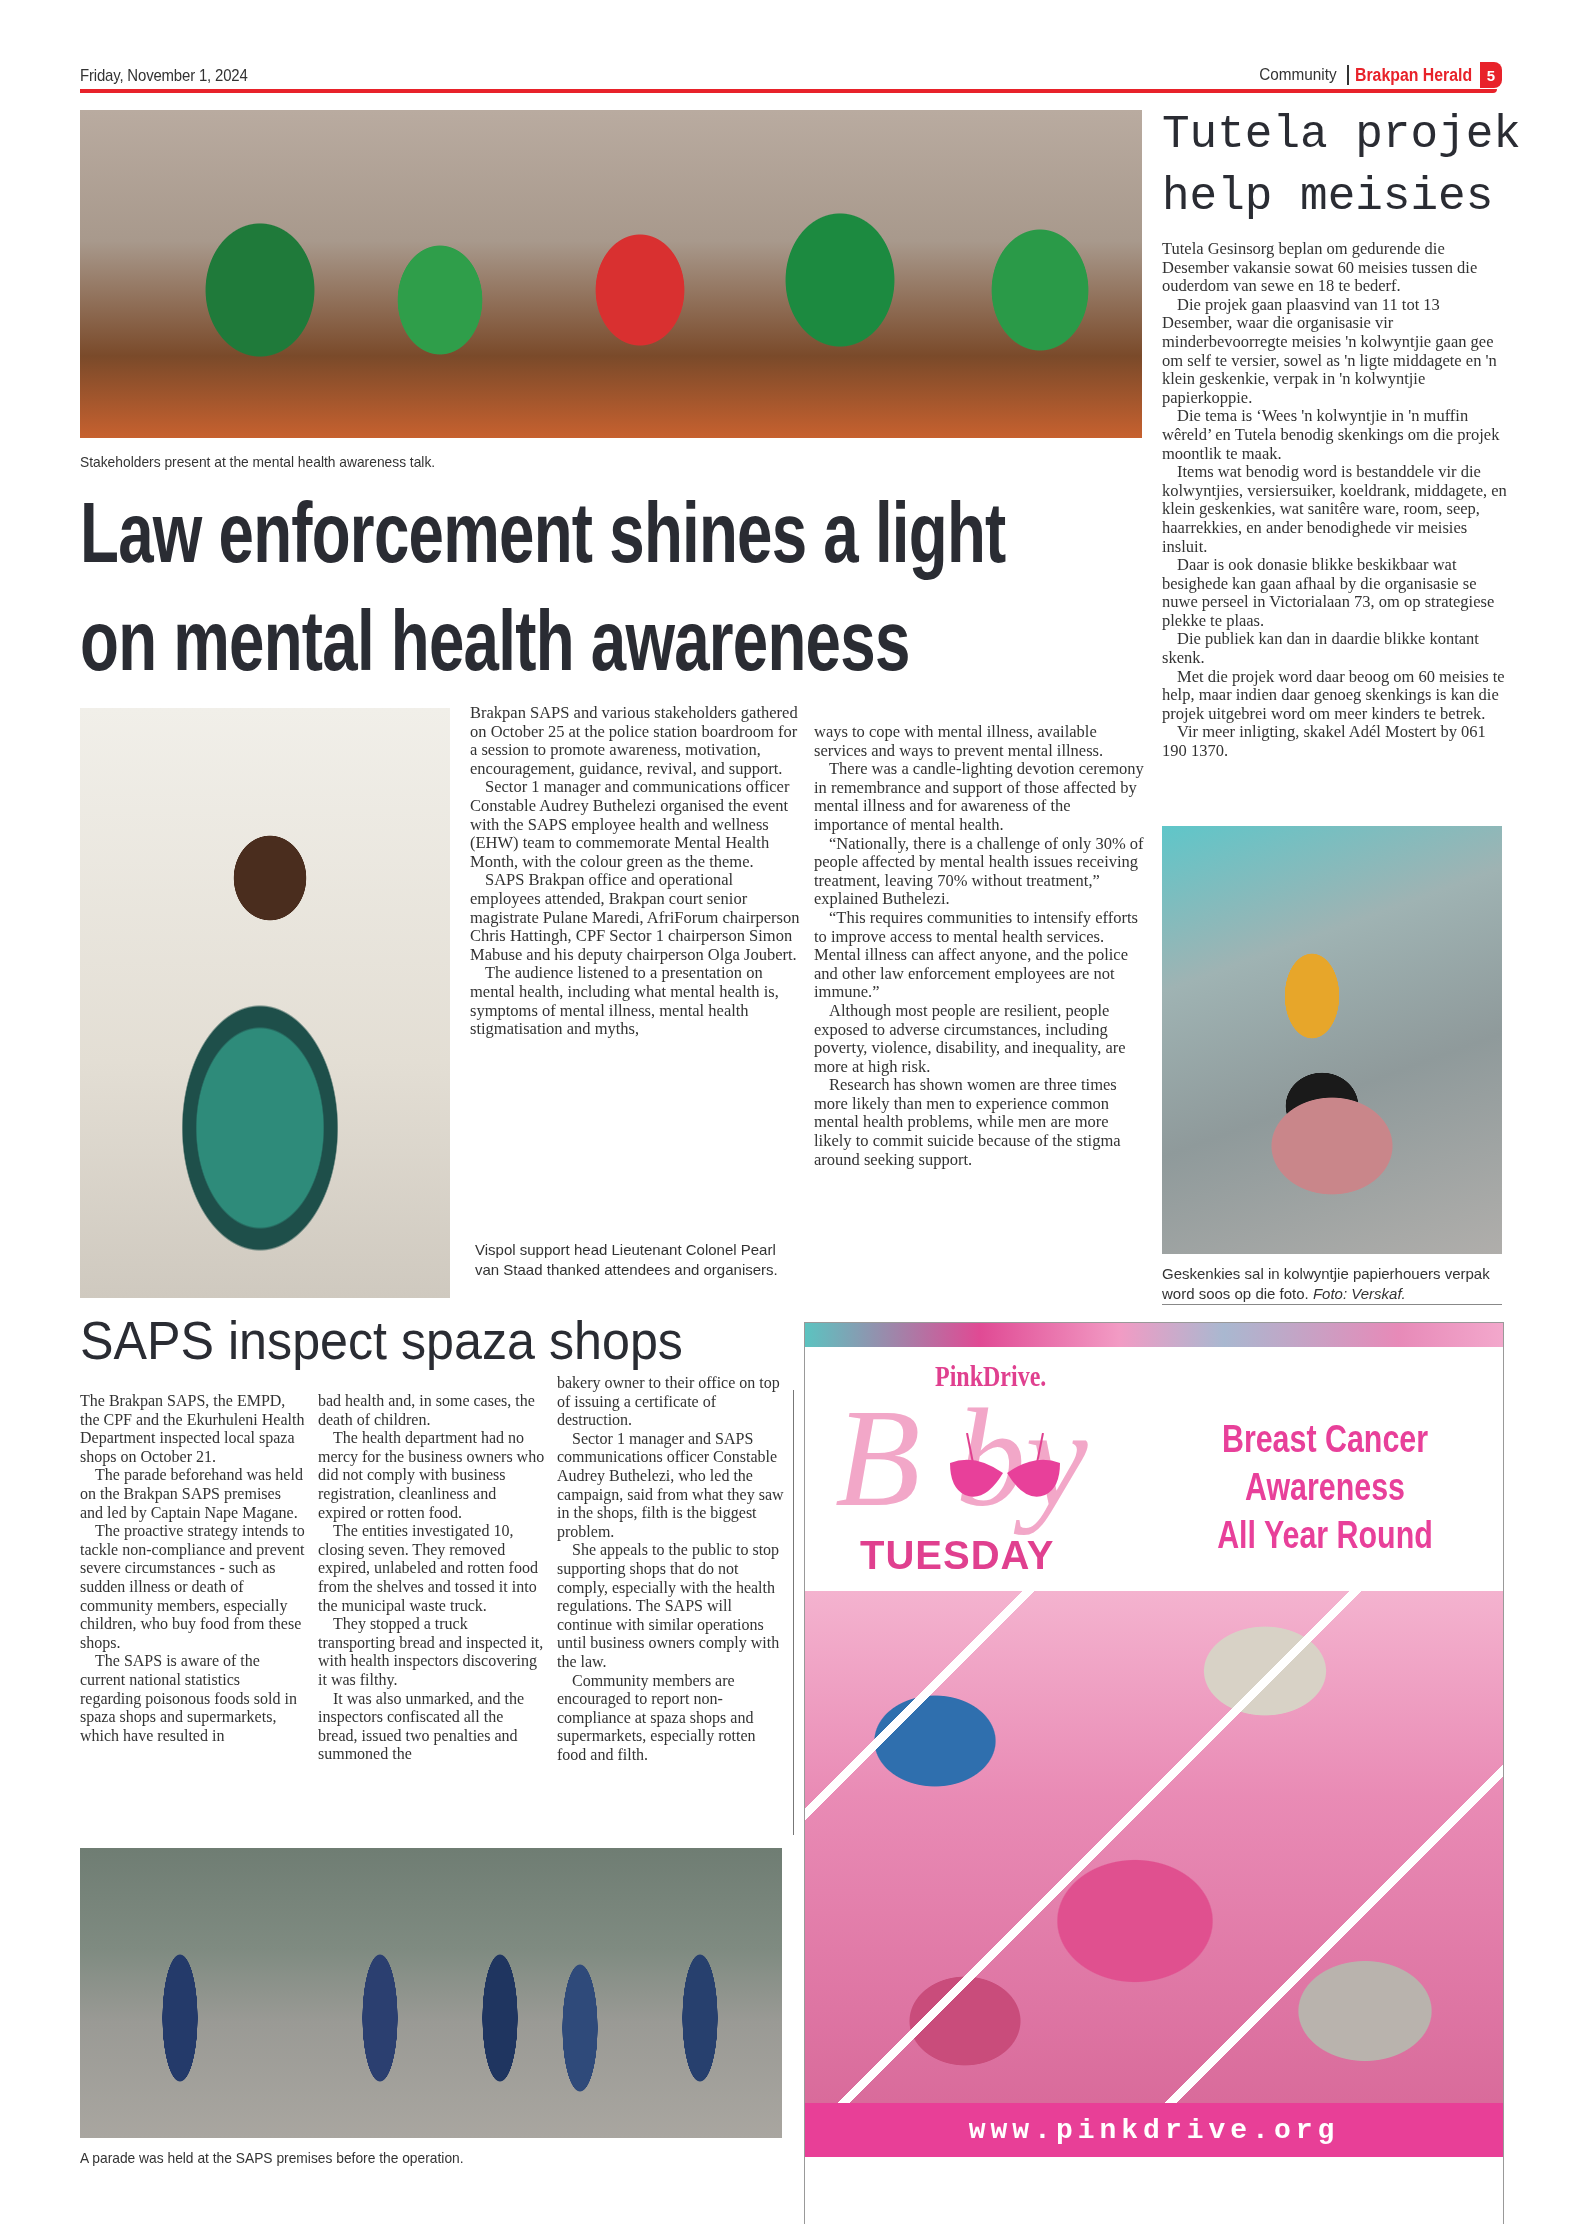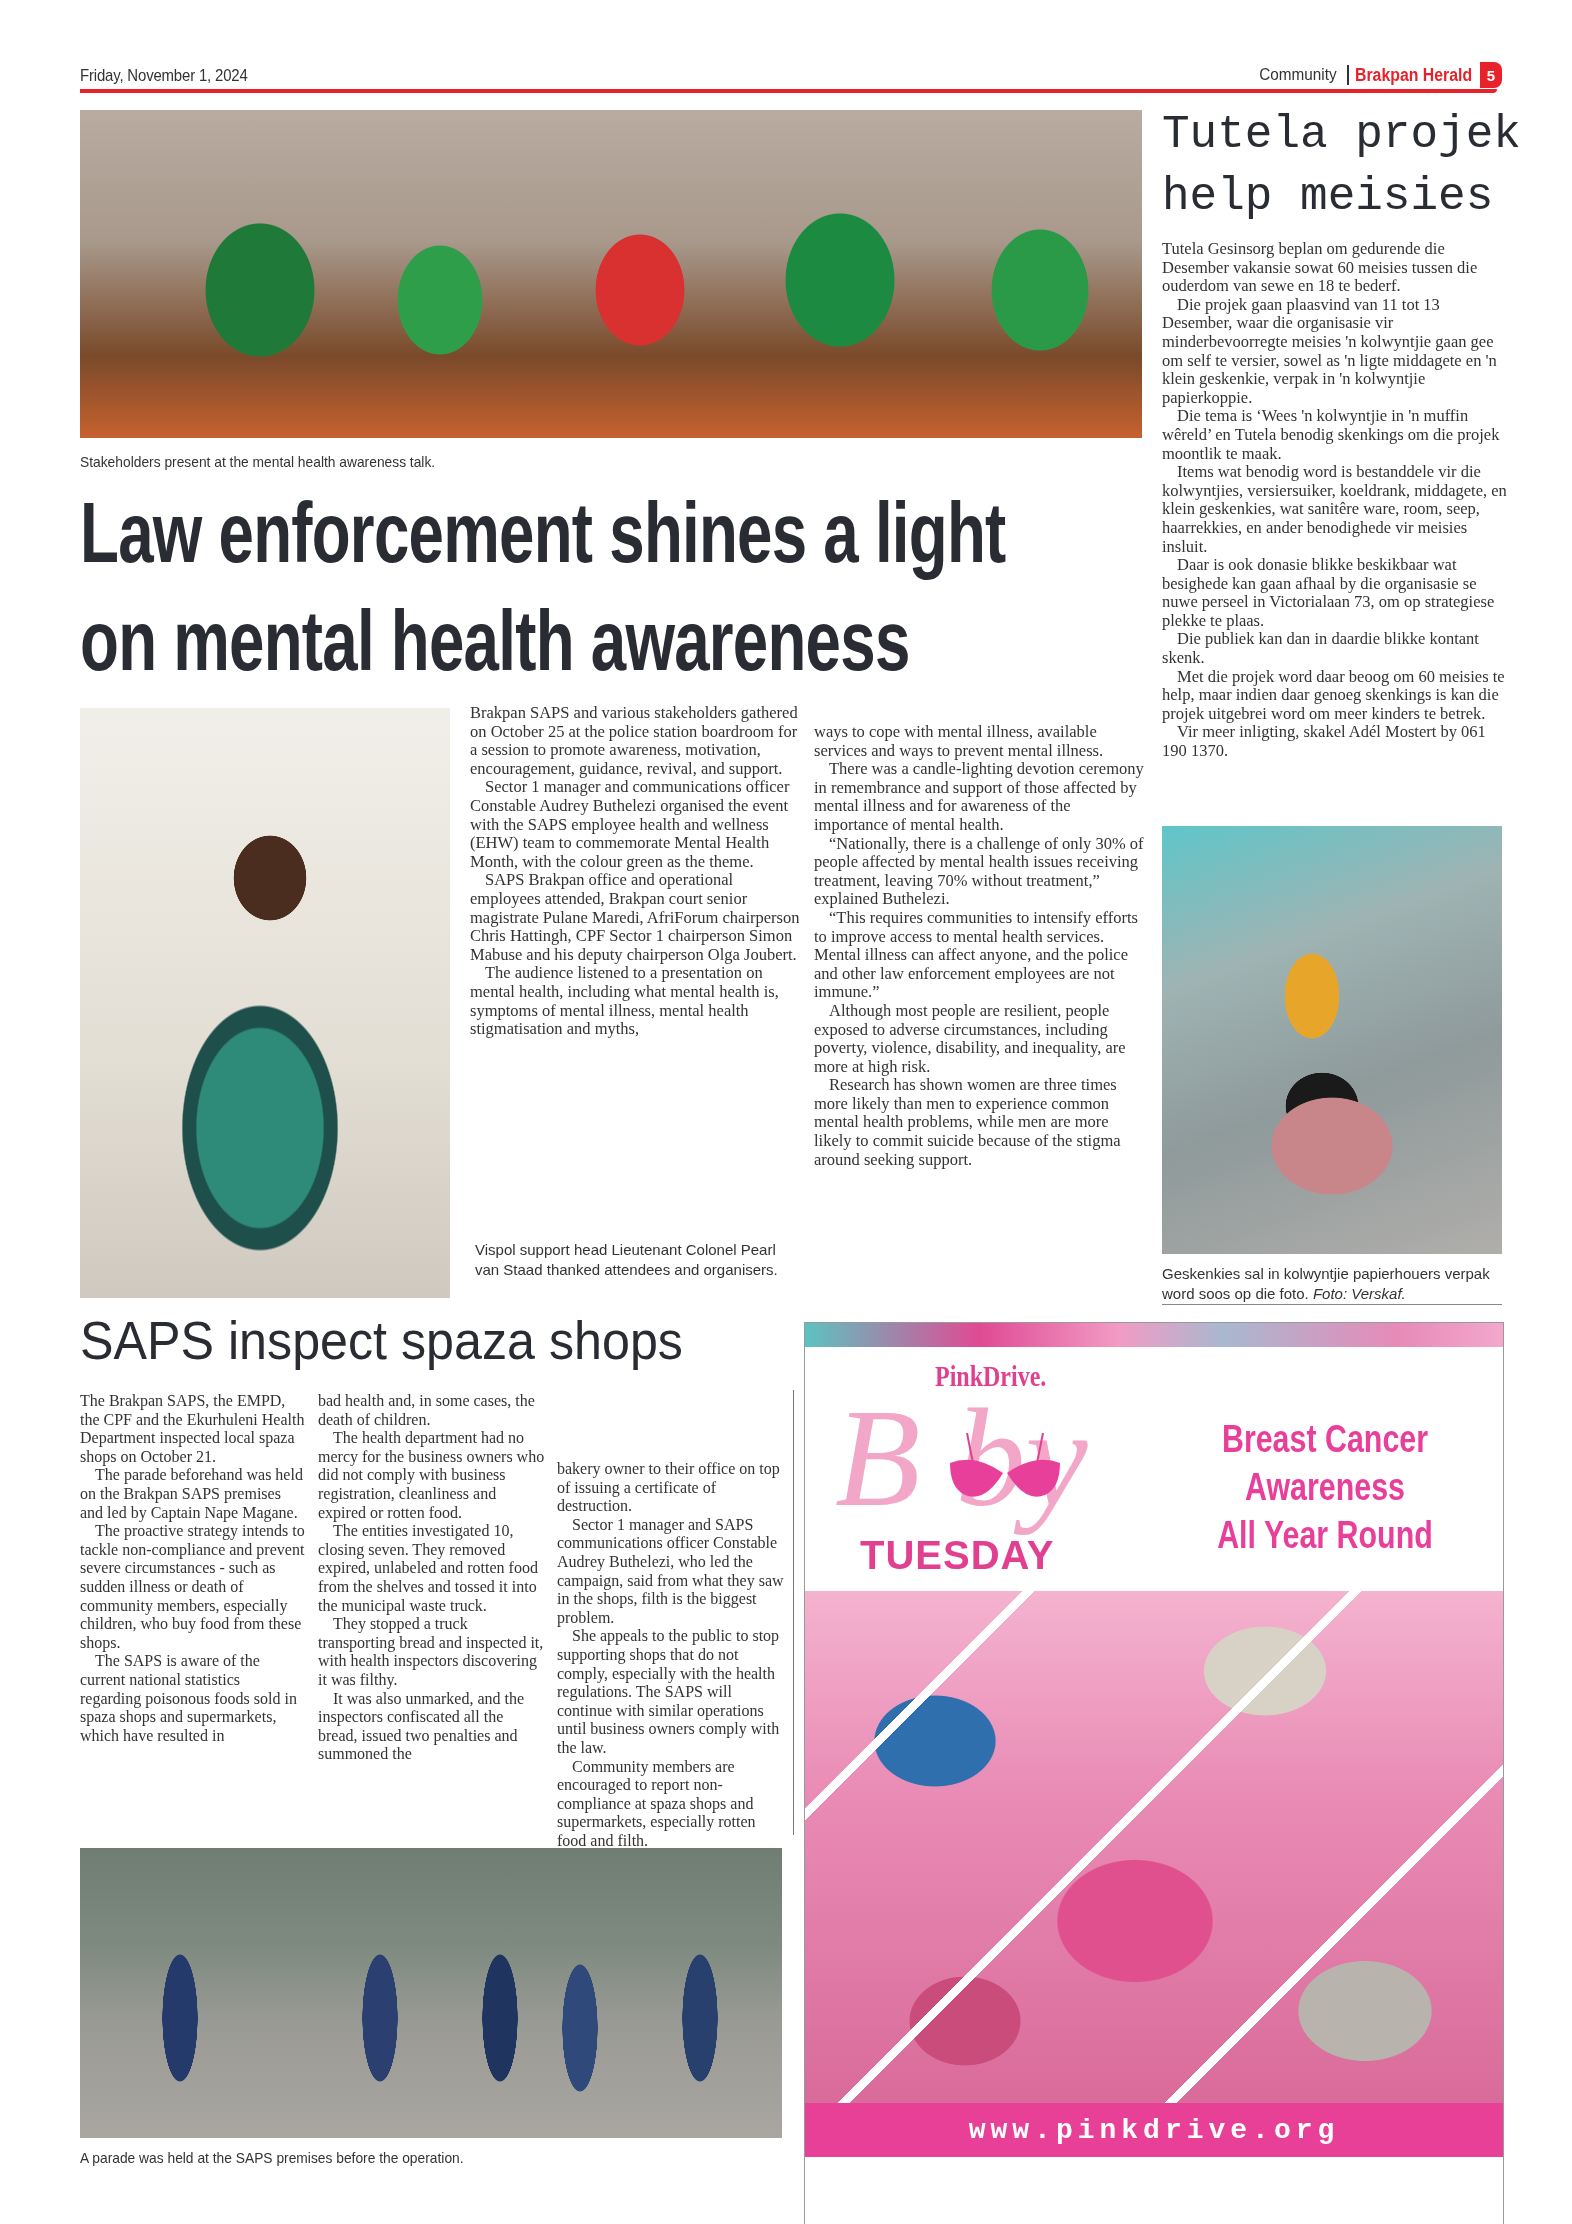--- a/index.html
+++ b/index.html
@@ -60,21 +60,21 @@
 
   
   .col { font-size: 16.5px; line-height: 18.6px; color: #333; }
   .col p { text-indent: 0; }
   .col p + p { text-indent: 15px; }
   .col-mh1 { left: 470px; top: 704px; width: 330px; }
   .col-mh2 { left: 814px; top: 704px; width: 330px; margin-top: 19px; }
   .col-tutela { left: 1162px; top: 240px; width: 345px; }
   .col-s1 { left: 80px; top: 1392px; width: 225px; font-size: 16px; }
   .col-s2 { left: 318px; top: 1392px; width: 228px; font-size: 16px; }
-  .col-s3 { left: 557px; top: 1460px; width: 228px; font-size: 16px; }
+  .col-s3 { left: 557px; top: 1374px; width: 228px; font-size: 16px; }
 
   .rule-h { height: 1px; background: #888; }
   .rule-tutela { left: 1162px; top: 1304px; width: 340px; }
   .rule-v { left: 793px; top: 1390px; width: 1px; height: 445px; background: #777; }
 
   
   .ad { left: 804px; top: 1322px; width: 700px; height: 1112px; border: 1px solid #999; background: #fff; overflow: hidden; }
   .ad-topband { left: 0; top: 0; width: 100%; height: 24px; background: linear-gradient(90deg, #5cc3c0 0%, #e04a94 25%, #f29bc4 45%, #a9b8d0 60%, #e78ab8 85%, #f3a8cc 100%); }
   .ad-logo-small { left: 130px; top: 36px; font-family: "Liberation Serif", serif; font-weight: bold; color: #e0408f; font-size: 30px; transform: scaleX(0.8); transform-origin: left; }
   .ad-boobies { left: 30px; top: 60px; font-family: "Liberation Serif", serif; font-style: italic; color: #f2a7c8; font-size: 140px; line-height: 150px; }

